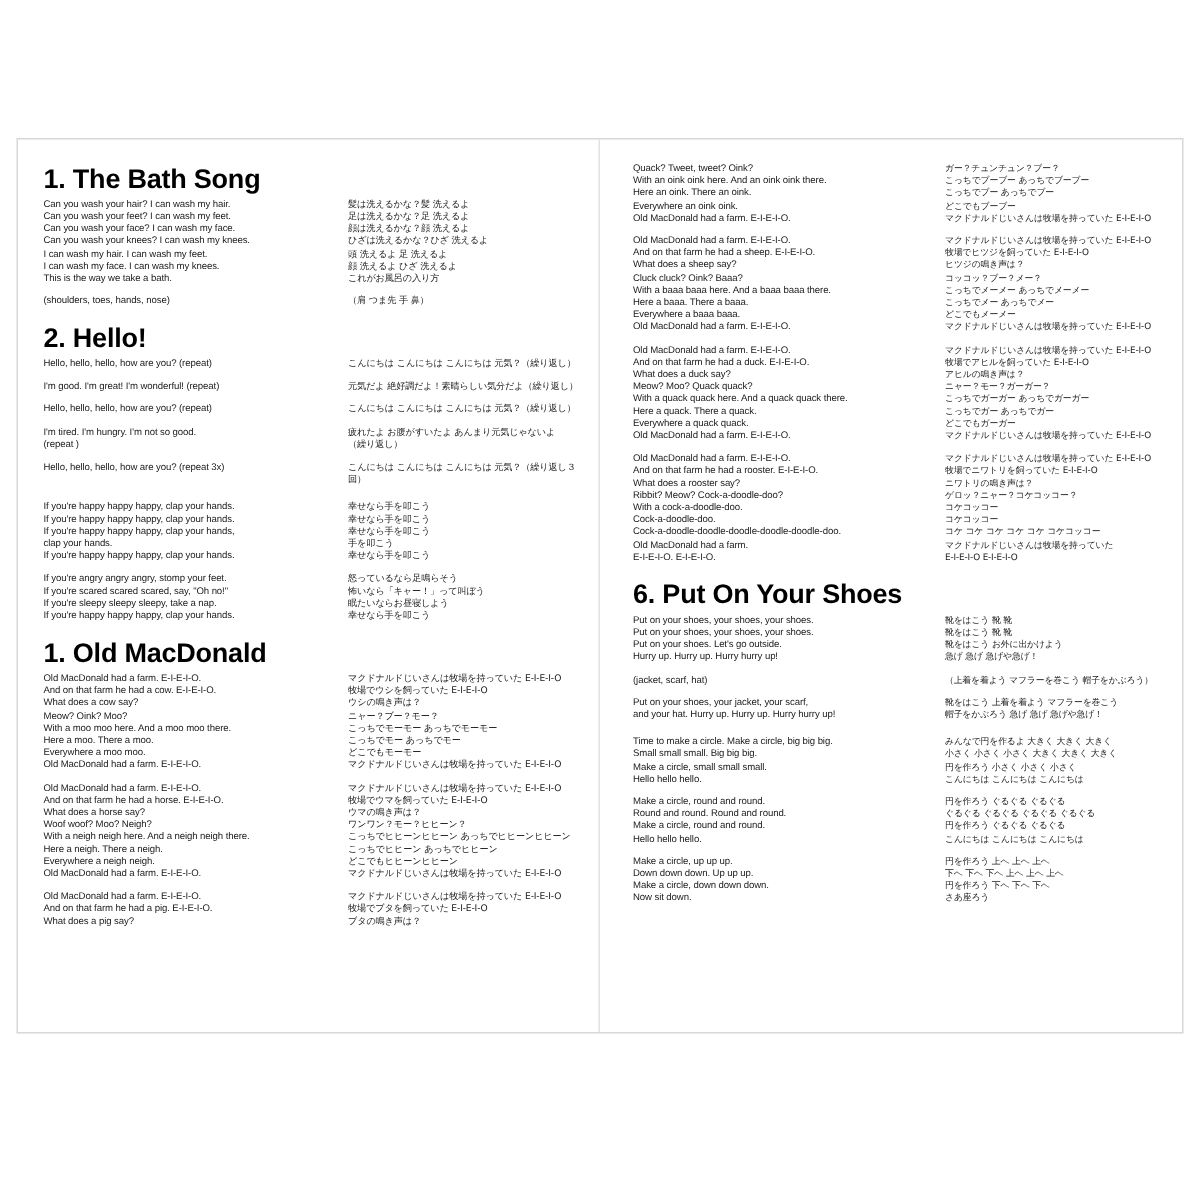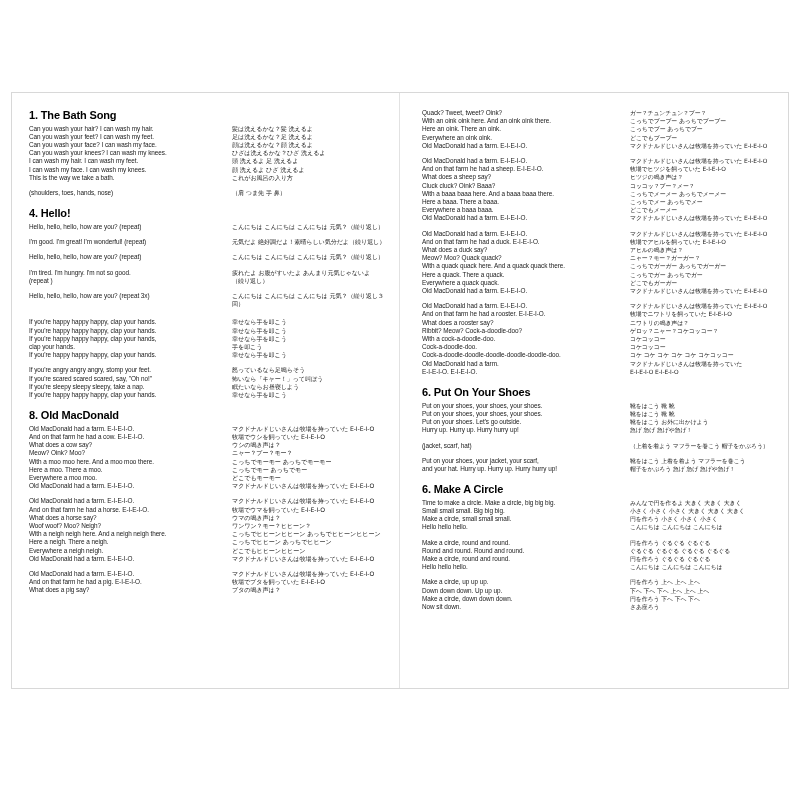--- a/index.html
+++ b/index.html
@@ -37,21 +37,21 @@
     width: 389px;
     padding: 16px 10px 0 17px;
     border-right: 1px solid #e2e2e2;
   }
   .page-right {
     width: 389px;
     padding: 16px 8px 0 22px;
   }
 
   h2.song-title {
-    font-size: 11px;
+    font-size: 18px;
     font-weight: bold;
     letter-spacing: -0.15px;
     margin: 0 0 3px 0;
     color: #000000;
     line-height: 1.15;
   }
   .song {
     margin-bottom: 10px;
   }
 
@@ -113,21 +113,21 @@
 顔 洗えるよ ひざ 洗えるよ
 これがお風呂の入り方</div>
       </div>
       <div class="stanza">
         <div class="en">(shoulders, toes, hands, nose)</div>
         <div class="ja">（肩 つま先 手 鼻）</div>
       </div>
     </div>
 
     <div class="song">
-      <h2 class="song-title">4. Hello!</h2>
+      <h2 class="song-title">2. Hello!</h2>
       <div class="stanza">
         <div class="en">Hello, hello, hello, how are you? (repeat)</div>
         <div class="ja">こんにちは こんにちは こんにちは 元気？（繰り返し）</div>
       </div>
       <div class="stanza">
         <div class="en">I'm good.  I'm great!  I'm wonderful!  (repeat)</div>
         <div class="ja">元気だよ 絶好調だよ！素晴らしい気分だよ（繰り返し）</div>
       </div>
       <div class="stanza">
         <div class="en">Hello, hello, hello, how are you?  (repeat)</div>
@@ -164,21 +164,21 @@
 If you're sleepy sleepy sleepy, take a nap.
 If you're happy happy happy, clap your hands.</div>
         <div class="ja">怒っているなら足鳴らそう
 怖いなら「キャー！」って叫ぼう
 眠たいならお昼寝しよう
 幸せなら手を叩こう</div>
       </div>
     </div>
 
     <div class="song">
-      <h2 class="song-title">8. Old MacDonald</h2>
+      <h2 class="song-title">1. Old MacDonald</h2>
       <div class="stanza">
         <div class="en">Old MacDonald had a farm. E-I-E-I-O.
 And on that farm he had a cow. E-I-E-I-O.
 What does a cow say?
 Meow? Oink? Moo?
 With a moo moo here. And a moo moo there.
 Here a moo. There a moo.
 Everywhere a moo moo.
 Old MacDonald had a farm. E-I-E-I-O.</div>
         <div class="ja">マクドナルドじいさんは牧場を持っていた E-I-E-I-O
@@ -311,21 +311,20 @@
       </div>
       <div class="stanza">
         <div class="en">Put on your shoes, your jacket, your scarf,
 and your hat. Hurry up. Hurry up. Hurry hurry up!</div>
         <div class="ja">靴をはこう 上着を着よう マフラーを巻こう
 帽子をかぶろう 急げ 急げ 急げや急げ！</div>
       </div>
     </div>
 
     <div class="song">
-      <h2 class="song-title">6. Make A Circle</h2>
       <div class="stanza">
         <div class="en">Time to make a circle. Make a circle, big big big.
 Small small small. Big big big.
 Make a circle, small small small.
 Hello hello hello.</div>
         <div class="ja">みんなで円を作るよ 大きく 大きく 大きく
 小さく 小さく 小さく 大きく 大きく 大きく
 円を作ろう 小さく 小さく 小さく
 こんにちは こんにちは こんにちは</div>
       </div>

